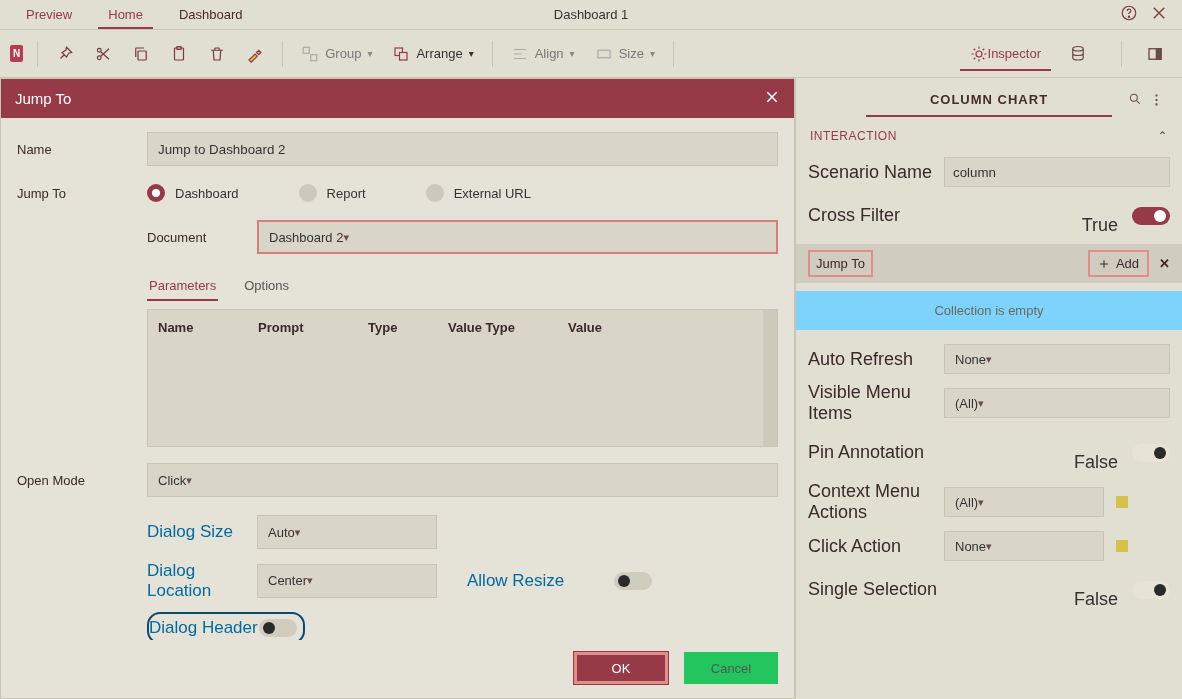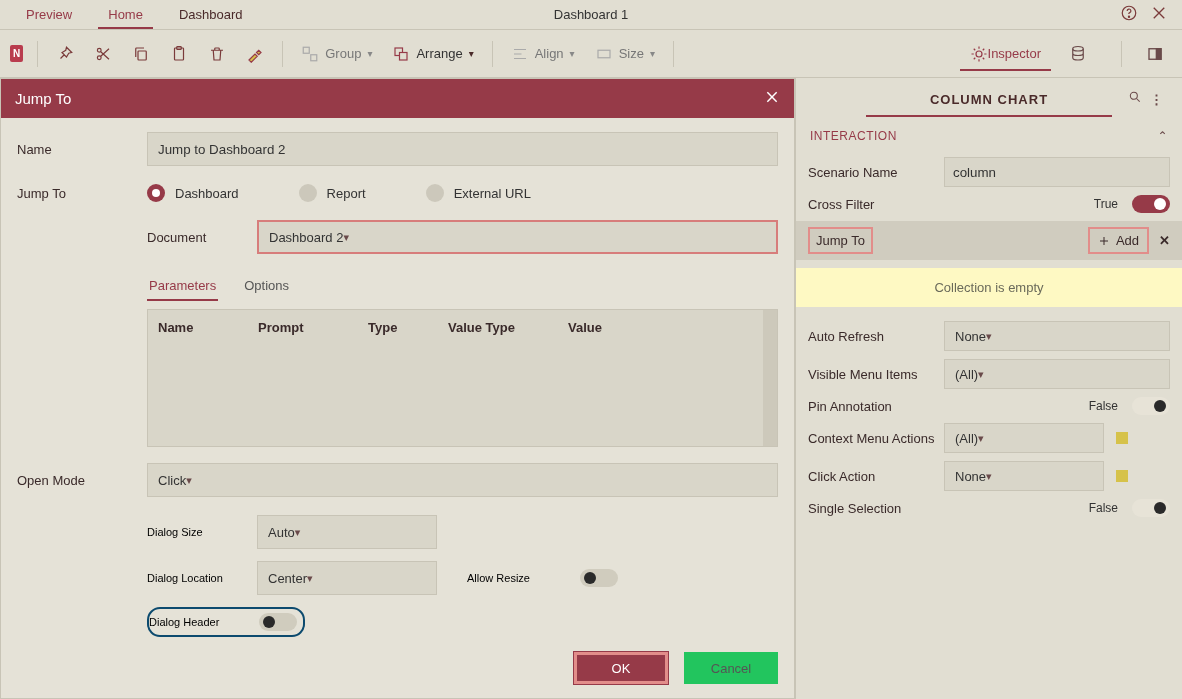--- a/index.html
+++ b/index.html
@@ -62,61 +62,61 @@
   .grid { margin: 8px 0 16px 130px; height: 138px; background: #d9d6c9; border: 1px solid #c8c4b6; position: relative; }
   .grid .ghdr { display: flex; padding: 10px 10px 8px; color: #3a2a2a; font-weight: 600; }
   .grid .ghdr div:nth-child(1){ width: 100px; }
   .grid .ghdr div:nth-child(2){ width: 110px; }
   .grid .ghdr div:nth-child(3){ width: 80px; }
   .grid .ghdr div:nth-child(4){ width: 120px; }
   .grid .ghdr div:nth-child(5){ flex:1; }
   .grid .scroll { position: absolute; right: 0; top: 0; bottom: 0; width: 14px; background: #cdc9bb; }
 
   .subrow { display: flex; align-items: center; margin-bottom: 12px; }
-  .subrow .sublbl2 { width: 110px; color: #000000; font-size: 11px; }
+  .subrow .sublbl2 { width: 110px; color: #0369a1; font-size: 17px; }
   .subrow .sublbl2.two { line-height: 1.15; }
   .subrow .sel-sm { width: 180px; }
 
   .toggle { width: 38px; height: 18px; background: #d0ccbe; border-radius: 10px; position: relative; cursor: pointer; }
   .toggle .knob { width: 12px; height: 12px; background: #2a2a2a; border-radius: 50%; position: absolute; top: 3px; left: 4px; }
   .toggle.on { background: #963a48; }
   .toggle.on .knob { left: auto; right: 4px; background: #fff; }
 
   .hi-box { border: 2px solid #0c4a6e; padding: 4px 6px 4px 0; border-radius: 13px; display: inline-flex; align-items: center; }
 
   .dialog-ftr { display: flex; justify-content: flex-end; gap: 16px; padding: 12px 16px 14px; }
   .btn { min-width: 94px; height: 32px; display: flex; align-items: center; justify-content: center; cursor: pointer; }
   .btn-ok { background: #963a48; color: #fff; border: 3px solid #e28d8a; outline: 1px solid #963a48; }
   .btn-cancel { background: #22c55e; color: #555; }
 
   
   .panel { flex: 1; border-left: 1px solid #c8c4b6; background: #e1ded2; padding: 0 12px 12px; overflow: auto; }
-  .panel-title { display: flex; align-items: flex-end; justify-content: center; gap: 10px; padding: 14px 0 8px; color: #4a2a2a; letter-spacing: 1px; font-weight: 600; position: relative; }
+  .panel-title { display: flex; align-items: flex-start; justify-content: center; gap: 10px; padding: 14px 0 8px; color: #4a2a2a; letter-spacing: 1px; font-weight: 600; position: relative; }
   .panel-title::after { content: ""; display: block; position: absolute; bottom: -2px; left: 58px; right: 58px; height: 2px; background: #963a48; }
   .panel-title .mag { position: absolute; right: 28px; color: #6a4a4a; cursor: pointer; }
   .panel-title .more { position: absolute; right: 6px; color: #6a4a4a; cursor: pointer; }
 
   .panel-sec { color: #963a48; font-size: 12px; letter-spacing: .5px; display: flex; justify-content: space-between; align-items: center; padding: 14px 2px 6px; }
   .panel-sec .exp { color: #6a4a4a; cursor: pointer; }
 
   .prow { display: flex; align-items: center; margin: 8px 0; gap: 6px; }
-  .prow .plbl { width: 130px; color: #3a2a2a; font-size: 13px; }
+  .prow .plbl { width: 130px; color: #3a2a2a; font-size: 18px; }
   .prow .pinp { flex: 1; height: 30px; background: #d9d6c9; border: 1px solid #c8c4b6; padding: 0 8px; color: #333; }
   .prow .psel { flex: 1; }
   .psel .select { height: 30px; }
-  .prow .pval { margin-left: auto; color: #333; font-size: 12px; }
+  .prow .pval { margin-left: auto; color: #333; font-size: 18px; margin-top: 20px; }
   .prow .ptog { margin-left: 8px; }
   .sqmark { width: 12px; height: 12px; background: #d6c24a; margin-left: 6px; }
 
   .jump-row { background: #d0ccbf; margin: 4px -12px 8px; padding: 6px 12px; display: flex; align-items: center; }
   .jump-row .jlbl { border: 2px solid #e28d8a; padding: 4px 6px; color: #3a2a2a; }
   .jump-row .add { margin-left: auto; border: 2px solid #e28d8a; padding: 4px 8px; display: flex; align-items: center; gap: 6px; color: #3a2a2a; cursor: pointer; }
   .jump-row .xicon { margin-left: 10px; color: #3a2a2a; cursor: pointer; font-weight: 700; }
 
-  .empty-coll { background: #fef9c3; color: #6a6a5a; text-align: center; padding: 12px; margin: 0 -12px 14px; }
+  .empty-coll { background: #7dd3fc; color: #6a6a5a; text-align: center; padding: 12px; margin: 0 -12px 14px; }
 
   svg.icon18 { width: 18px; height: 18px; }
 </style>
 </head>
 <body>
 
 <div class="topbar">
   <div class="tabs">
     <div class="tab preview">Preview</div>
     <div class="tab active">Home</div>

